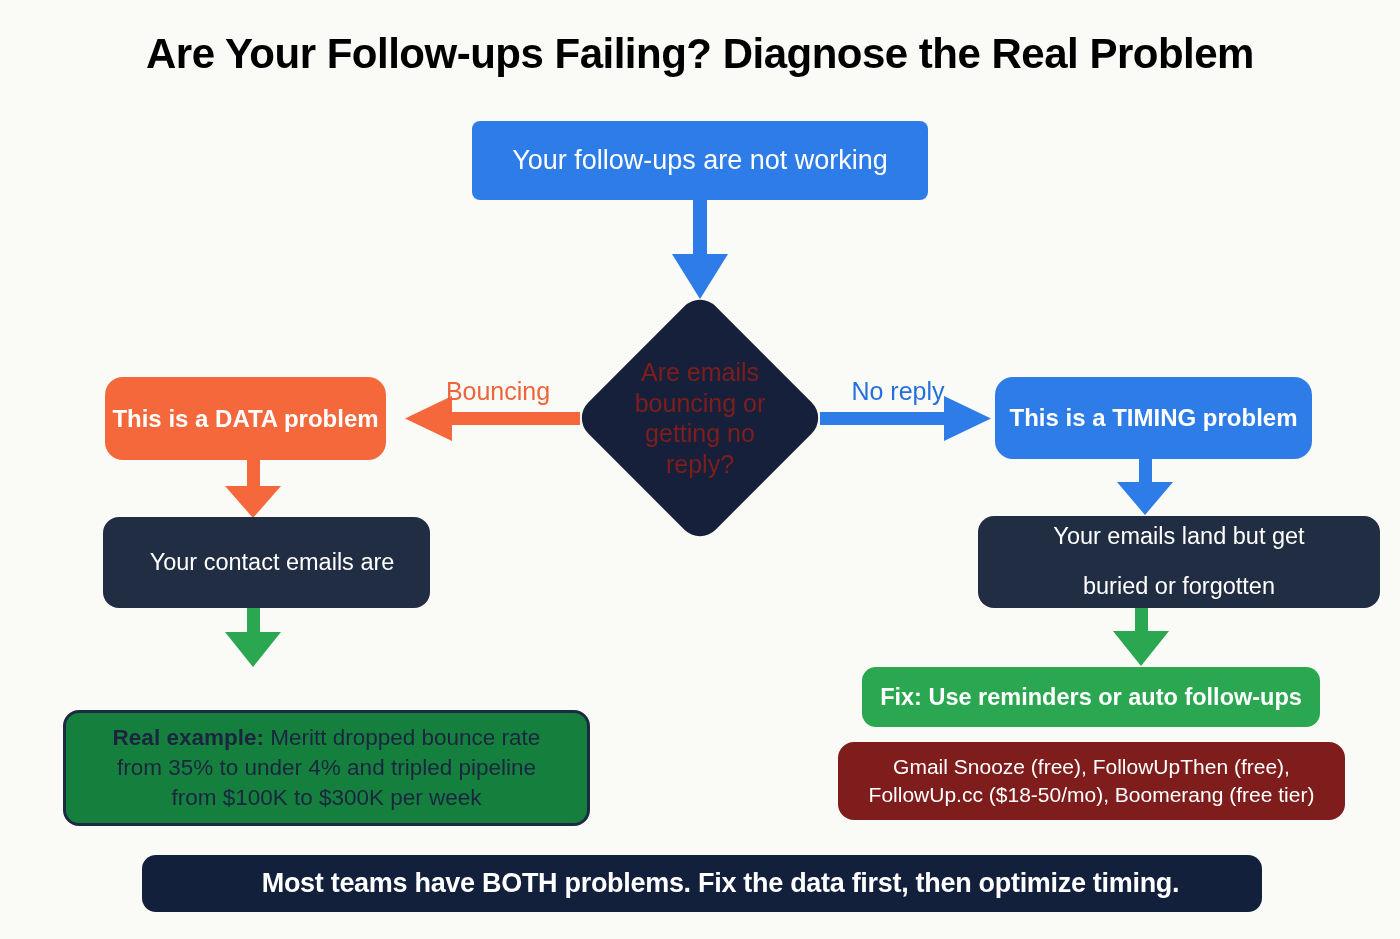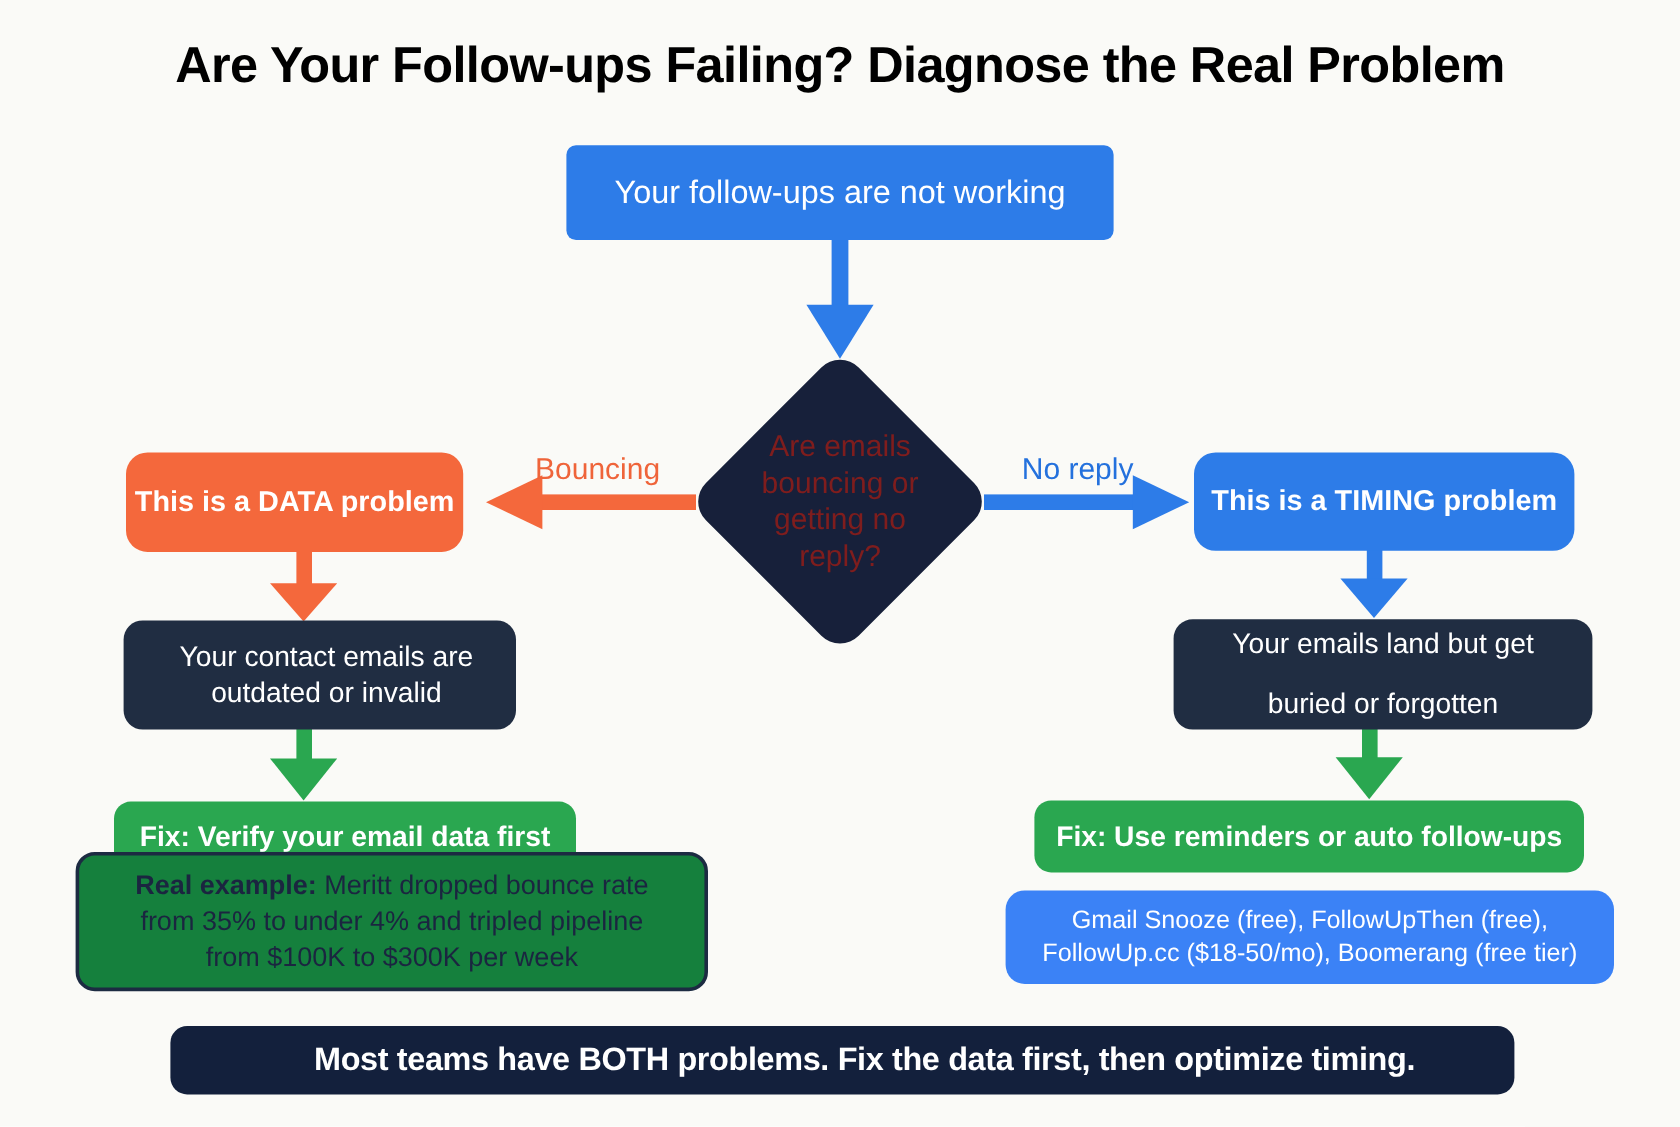--- a/index.html
+++ b/index.html
@@ -30,33 +30,33 @@
   }
   .diamond-label span{display:inline-block;width:176px;}
   .edge-label{position:absolute;top:377px;width:180px;text-align:center;font-size:25px;z-index:2;}
   .edge-label.left{left:408px;color:#ef643a;}
   .edge-label.right{left:808px;color:#2471dd;}
   .problem{font-weight:700;font-size:24px;border-radius:18px;}
   .problem.orange{left:105px;top:377px;width:281px;height:83px;background:#f4683c;}
   .problem.blue{left:995px;top:377px;width:317px;height:82px;background:#2d7ce8;}
   .cause{background:#202d42;border-radius:16px;font-size:23.5px;line-height:1.27;}
   .cause.left{left:103px;top:517px;width:327px;height:91px;padding-left:11px;}
-  .cause.right{left:978px;top:516px;width:349px;height:92px;gap:20px;}
+  .cause.right{left:978px;top:516px;width:402px;height:92px;gap:20px;}
   .cause span{display:block;}
   .fix{background:#2aa750;border-radius:14px;font-weight:700;font-size:23.5px;}
   .fix.left{left:95px;top:668px;width:385px;height:58px;align-items:center;}
   .fix.right{left:862px;top:667px;width:458px;height:60px;}
   .example{
     left:63px;top:710px;width:527px;height:116px;background:#15803d;
     border:3px solid #1c2b42;border-radius:16px;color:#1b2540;
     font-size:22.5px;line-height:1.32;z-index:3;
   }
   .example .line{display:block;}
   .tools{
-    left:838px;top:742px;width:507px;height:78px;background:#3b82f6;
+    left:838px;top:742px;width:507px;height:78px;background:#7f1d1d;
     border-radius:16px;font-size:21px;line-height:1.33;
   }
   .tools span{display:block;}
   .banner{
     left:142px;top:855px;width:1120px;height:57px;background:#13203c;
     border-radius:14px;font-weight:700;font-size:27px;letter-spacing:-0.3px;padding-left:37px;
   }
 </style>
 </head>
 <body>
@@ -110,30 +110,26 @@
 
   <div class="node problem orange">
     <span>This is a DATA problem</span>
   </div>
   <div class="node problem blue">
     <span>This is a TIMING problem</span>
   </div>
 
   <div class="node cause left">
     <span>Your contact emails are</span>
-    <span>outdated or invalid</span>
   </div>
   <div class="node cause right">
     <span>Your emails land but get</span>
     <span>buried or forgotten</span>
   </div>
 
-  <div class="node fix left">
-    <span>Fix: Verify your email data first</span>
-  </div>
   <div class="node fix right">
     <span>Fix: Use reminders or auto follow-ups</span>
   </div>
 
   <div class="node example">
     <span class="line"><b>Real example:</b> <span>Meritt dropped bounce rate</span></span>
     <span class="line">from 35% to under 4% and tripled pipeline</span>
     <span class="line">from $100K to $300K per week</span>
   </div>
 

